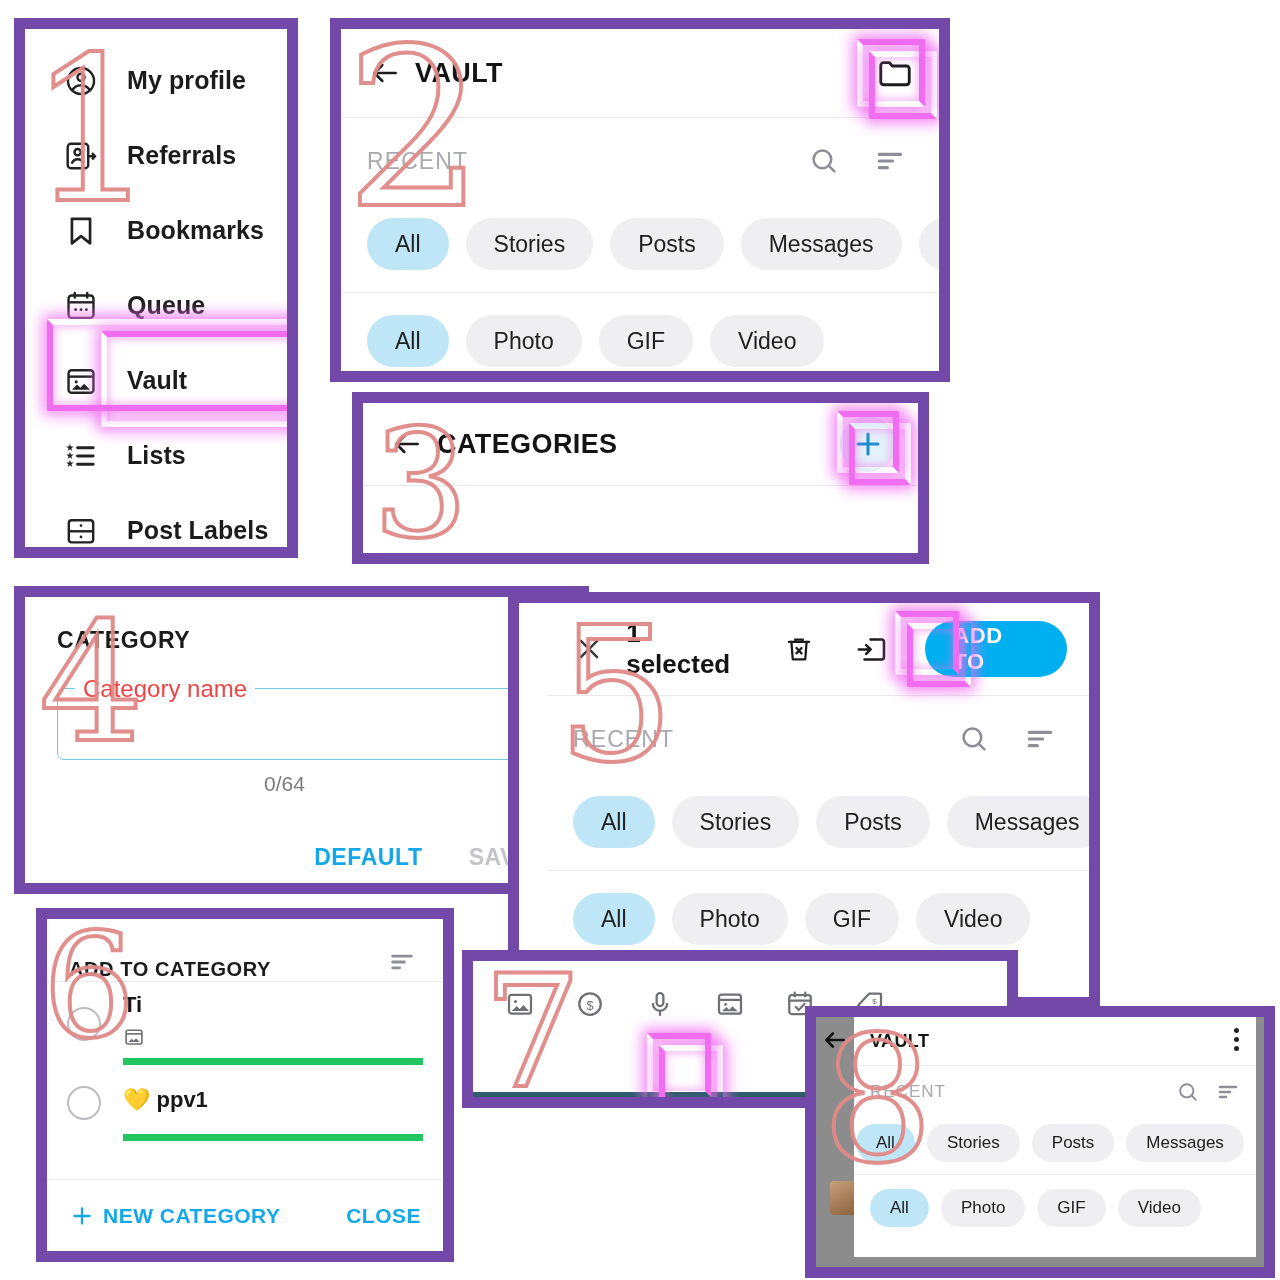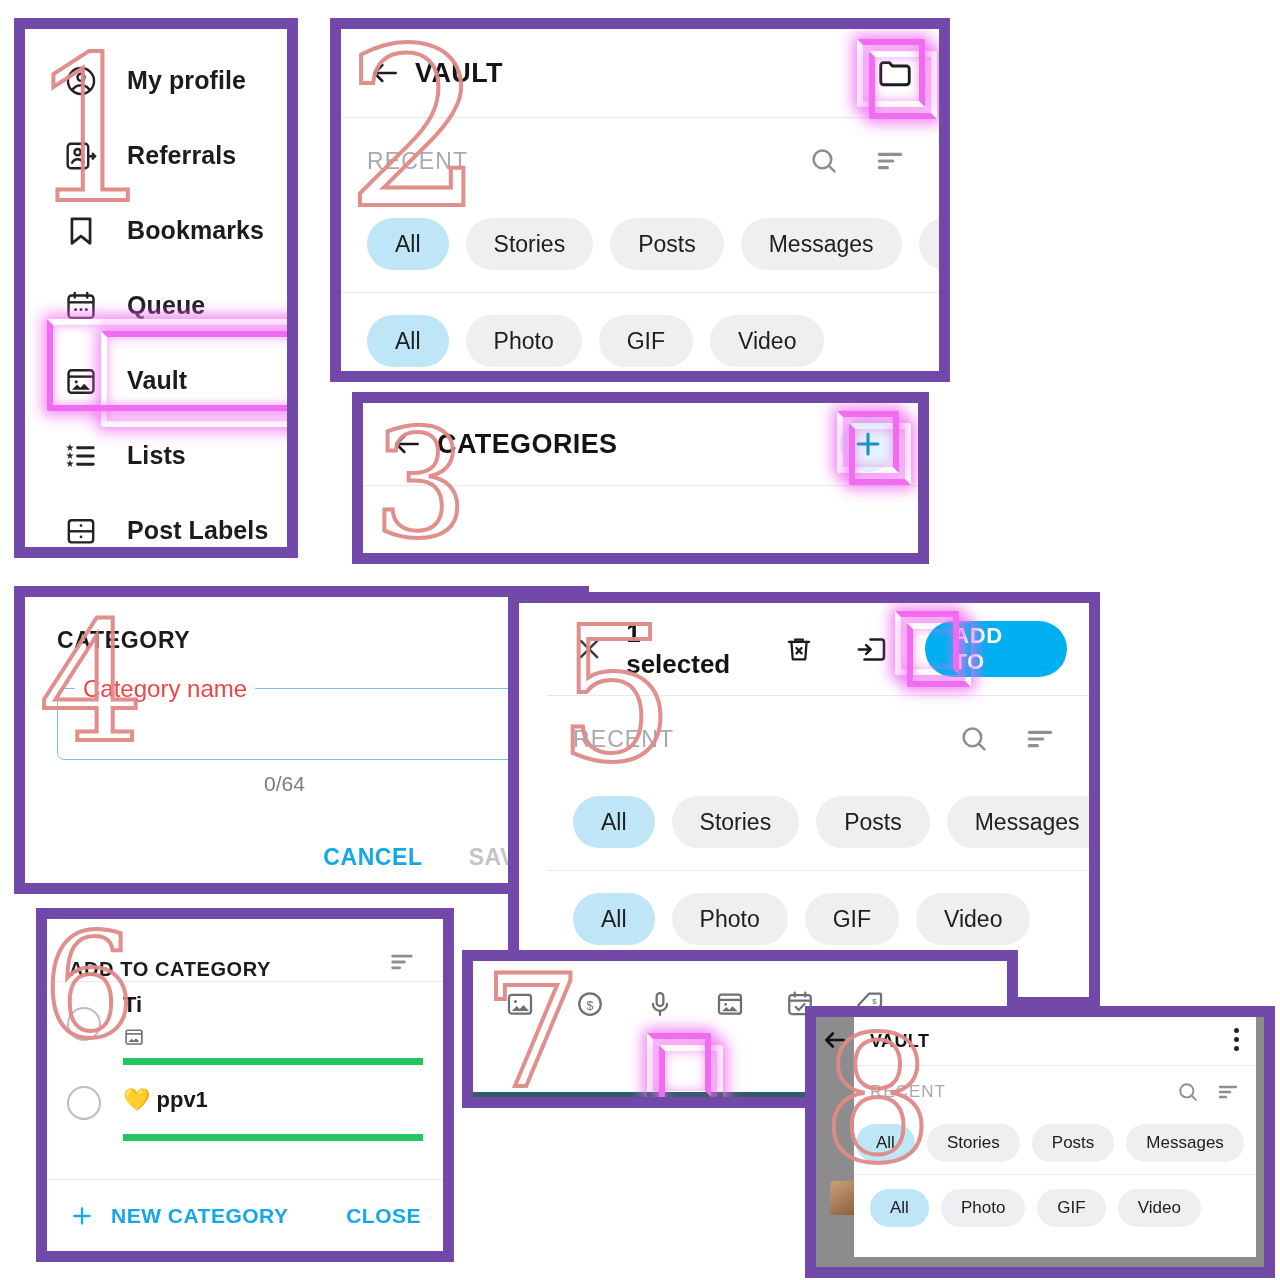--- a/index.html
+++ b/index.html
@@ -107,21 +107,21 @@
     border: none; background: #008fd6;
     display:flex; align-items:center; justify-content:center;
     box-shadow: 0 0 0 7px rgba(0,143,214,.12);
   }
   .cat-body { margin-left: 22px; flex: 1 1 auto; border-bottom: 7px solid #22c55e; min-height: 76px; display: flex; flex-direction: column; justify-content: center; padding: 10px 0; }
   .cat-body.last { border-bottom: 1px solid #ececef; }
   .cat-name { font-size: 22px; font-weight: 700; color: #18181a; display:flex; align-items:center; gap:10px; }
   .cat-sub { margin-top: 8px; }
   .sheet-foot { display: flex; align-items: center; height: 72px; padding: 0 22px; border-top: 1px solid #ececef; }
   .sheet-foot .spacer { flex: 1 1 auto; }
-  .lnk { font-size: 21px; font-weight: 700; color: #14a8e8; letter-spacing: .5px; display:flex; align-items:center; gap: 16px; }
+  .lnk { font-size: 21px; font-weight: 700; color: #14a8e8; letter-spacing: .5px; display:flex; align-items:center; gap: 8px; }
 
   
   .composer-field { padding: 26px 30px 0 30px; font-size: 24px; color: #9c9ca1; }
   .composer-icons { display: flex; align-items: center; gap: 28px; padding: 22px 26px 14px 26px; }
   .composer-icons .ci { width: 42px; height: 42px; display:flex; align-items:center; justify-content:center; }
   .composer-underline { height: 5px; background: #2e5d6e; width: 100%; }
 
   
   .p8-bg { position:absolute; inset:0; background: #8c8c8c; }
   .p8-card { position:absolute; left: 38px; top: 0; right: 8px; bottom: 10px; background:#fff; overflow:hidden; }
@@ -318,21 +318,21 @@
     <div class="panel-inner">
       <div class="dlg-title">CATEGORY</div>
 
       <div class="tf-wrap">
         <div class="tf-box"></div>
         <span class="tf-legend">Category name</span>
       </div>
       <div class="tf-count">0/64</div>
 
       <div class="dlg-actions">
-        <span class="btn primary">CANCEL</span>
+        <span class="btn primary">DEFAULT</span>
         <span class="btn disabled">SAVE</span>
       </div>
 
       <div class="numeral" style="left:14px; top:4px; font-size:165px;">4</div>
     </div>
   </div>
 
   <div class="panel" style="left:508px; top:592px; width:592px; height:416px;padding-left:28px;">
     <div class="panel-inner">
       <div class="selbar">

